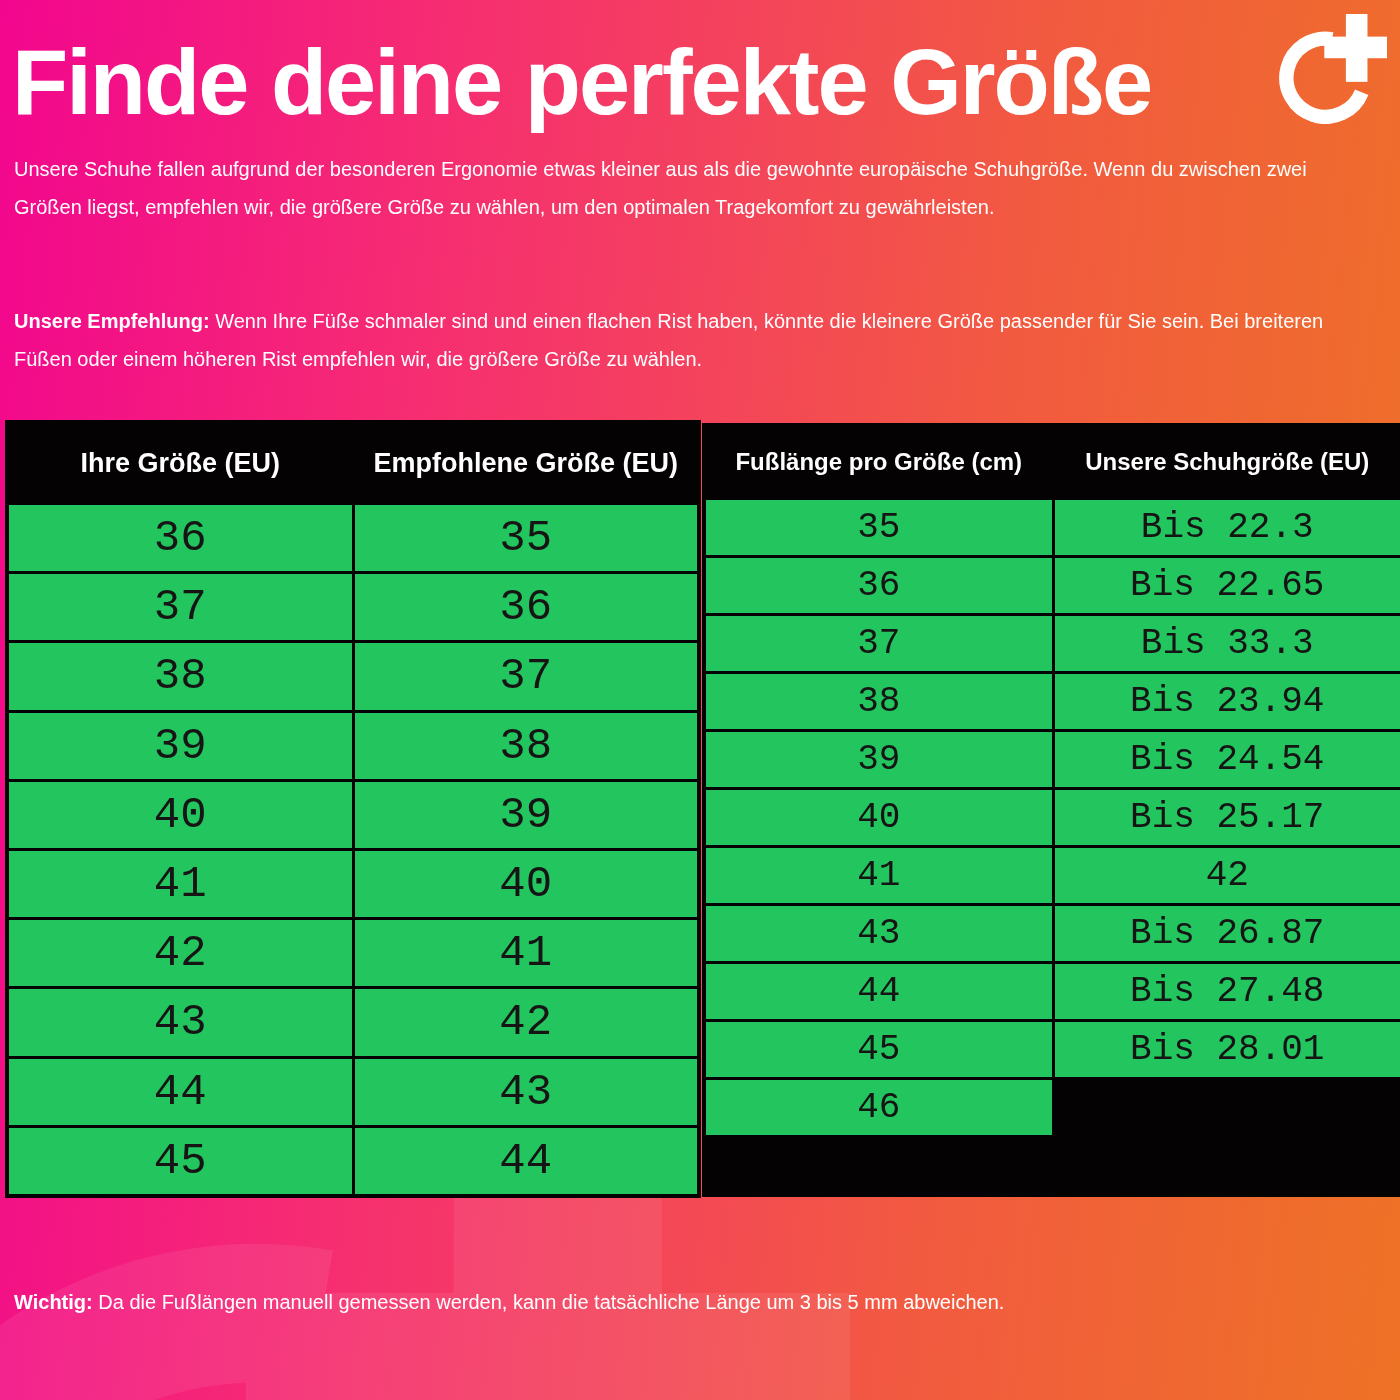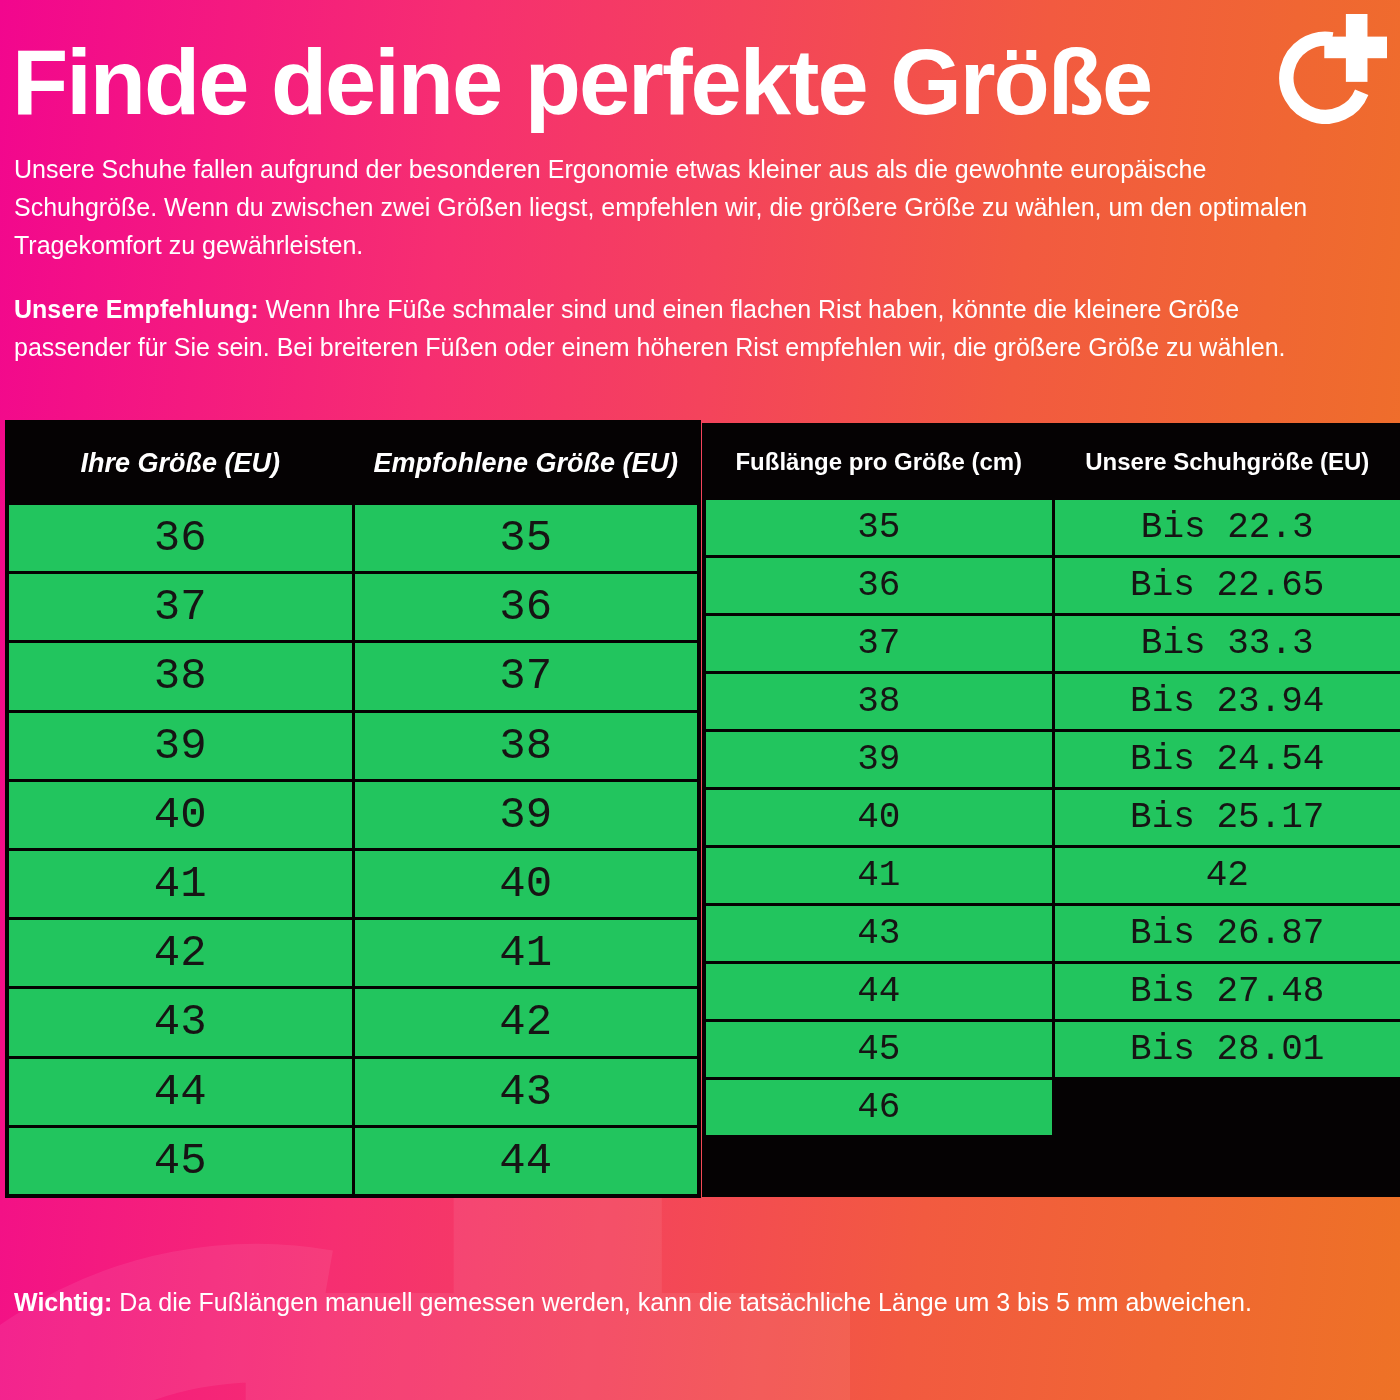--- a/index.html
+++ b/index.html
@@ -23,26 +23,26 @@
   }
   .title {
     position:absolute; left:12px; top:30px;
     margin:0; width:1250px;
     font-size:92px; font-weight:800; letter-spacing:-2px;
     line-height:1.15; color:#ffffff;
   }
   .para {
     position:absolute; left:14px; margin:0;
     width:1340px;
-    font-size:25px; line-height:38px; font-weight:400;
+    font-size:20px; line-height:38px; font-weight:400;
     color:#ffffff;
   }
   .para b { font-weight:700; }
   .intro { top:150px; }
-  .recommendation { top:290px; }
+  .recommendation { top:302px; }
   .note { top:1283px; width:1350px; }
 
   .size-table {
     position:absolute;
     display:grid;
     background:#050203;
     border:4px solid #050203;
     gap:3px;
   }
   .table-left {
@@ -53,21 +53,21 @@
   .table-right {
     left:702px; top:423px; width:694px; height:766px;
     grid-template-columns:1fr 1fr;
     grid-template-rows:70px repeat(12, 1fr);
   }
   .hcell {
     background:#050203; color:#ffffff;
     display:flex; align-items:center; justify-content:center;
     font-weight:700; text-align:center;
   }
-  .table-left .hcell { font-size:27px;font-style:italic; }
+  .table-left .hcell { font-size:27px; }
   .table-right .hcell { font-size:24px; }
   .cell {
     background:#22c55e; color:#161414;
     display:flex; align-items:center; justify-content:center;
     text-align:center;
     font-family:Liberation Mono, monospace;
   }
   .table-left .cell { font-size:44px; }
   .table-right .cell { font-size:36px; }
 </style>

